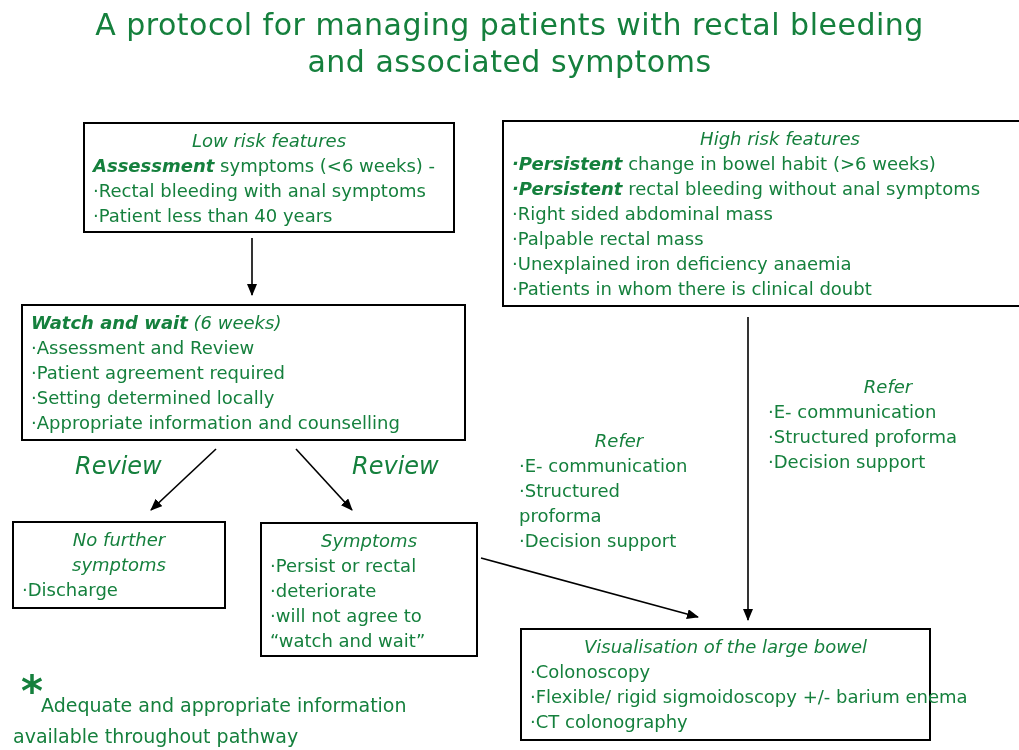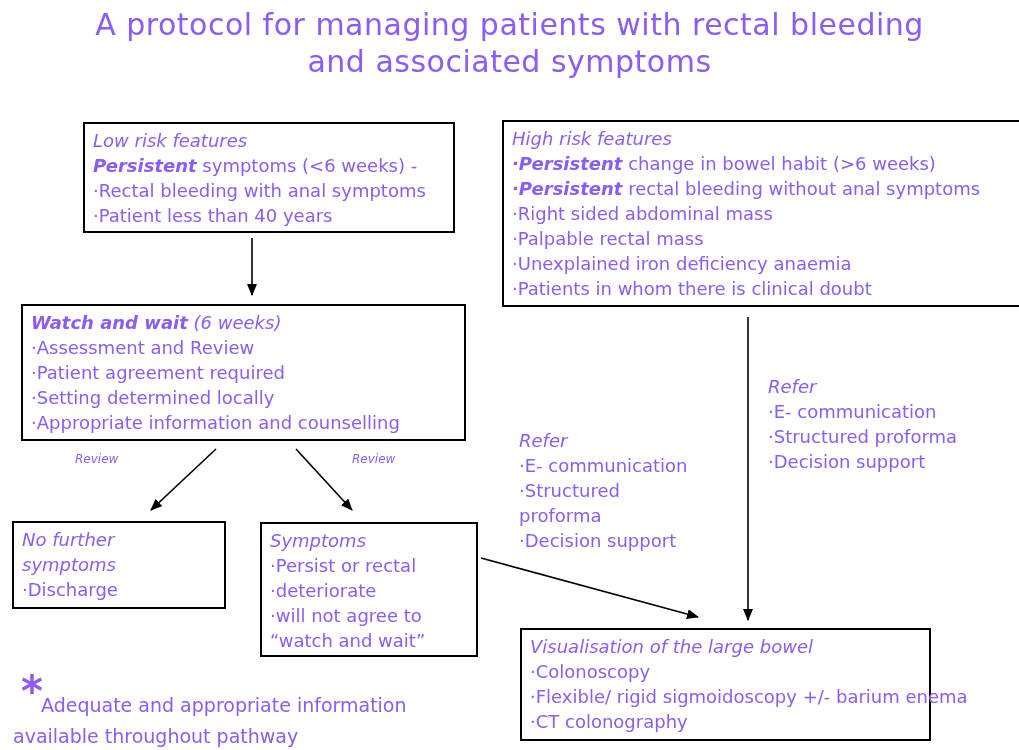--- a/index.html
+++ b/index.html
@@ -4,21 +4,21 @@
 <style>
   * { margin: 0; padding: 0; box-sizing: border-box; }
   html, body { background: #ffffff; }
   .page {
     position: relative;
     width: 1019px;
     height: 750px;
     background: #ffffff;
     overflow: hidden;
     font-family: "DejaVu Sans", "Liberation Sans", sans-serif;
-    color: #8b5cf6;
+    color: #15803d;
   }
   .title {
     position: absolute;
     left: 0; right: 0; top: 6px;
     text-align: center;
     font-size: 30px;
     line-height: 37px;
     letter-spacing: 0.5px;
   }
   .box {
@@ -28,26 +28,26 @@
     font-size: 18px;
     line-height: 25px;
     padding: 4px 8px;
   }
   .txtblock {
     position: absolute;
     font-size: 18px;
     line-height: 25px;
   }
   .line { white-space: nowrap; }
-  .it  { font-style: italic; }
+  .it  { font-style: italic; text-align: center; }
   .bi  { font-style: italic; font-weight: bold; }
   .review {
     position: absolute;
     font-style: italic;
-    font-size: 12px;
+    font-size: 24px;
   }
   .arrows {
     position: absolute;
     left: 0; top: 0;
     pointer-events: none;
   }
   .footnote {
     position: absolute;
     left: 13px; top: 690px;
     font-size: 19px;
@@ -80,21 +80,21 @@
     </defs>
     <line x1="252" y1="238" x2="252" y2="295" stroke="#000000" stroke-width="1.6" marker-end="url(#ah)"></line>
     <line x1="216" y1="449" x2="151" y2="510" stroke="#000000" stroke-width="1.6" marker-end="url(#ah)"></line>
     <line x1="296" y1="449" x2="352" y2="510" stroke="#000000" stroke-width="1.6" marker-end="url(#ah)"></line>
     <line x1="748" y1="317" x2="748" y2="620" stroke="#000000" stroke-width="1.6" marker-end="url(#ah)"></line>
     <line x1="481" y1="558" x2="698" y2="617" stroke="#000000" stroke-width="1.6" marker-end="url(#ah)"></line>
   </svg>
 
   <div class="box" style="left:83px; top:122px; width:372px; height:111px;">
     <div class="line it">Low risk features</div>
-    <div class="line"><span class="bi">Persistent</span><span> symptoms (&lt;6 weeks) -</span></div>
+    <div class="line"><span class="bi">Assessment</span><span> symptoms (&lt;6 weeks) -</span></div>
     <div class="line">·Rectal bleeding with anal symptoms</div>
     <div class="line">·Patient less than 40 years</div>
   </div>
 
   <div class="box" style="left:502px; top:120px; width:556px; height:187px;">
     <div class="line it">High risk features</div>
     <div class="line"><span class="bi">·Persistent</span><span> change in bowel habit (&gt;6 weeks)</span></div>
     <div class="line"><span class="bi">·Persistent</span><span> rectal bleeding without anal symptoms</span></div>
     <div class="line">·Right sided abdominal mass</div>
     <div class="line">·Palpable rectal mass</div>

